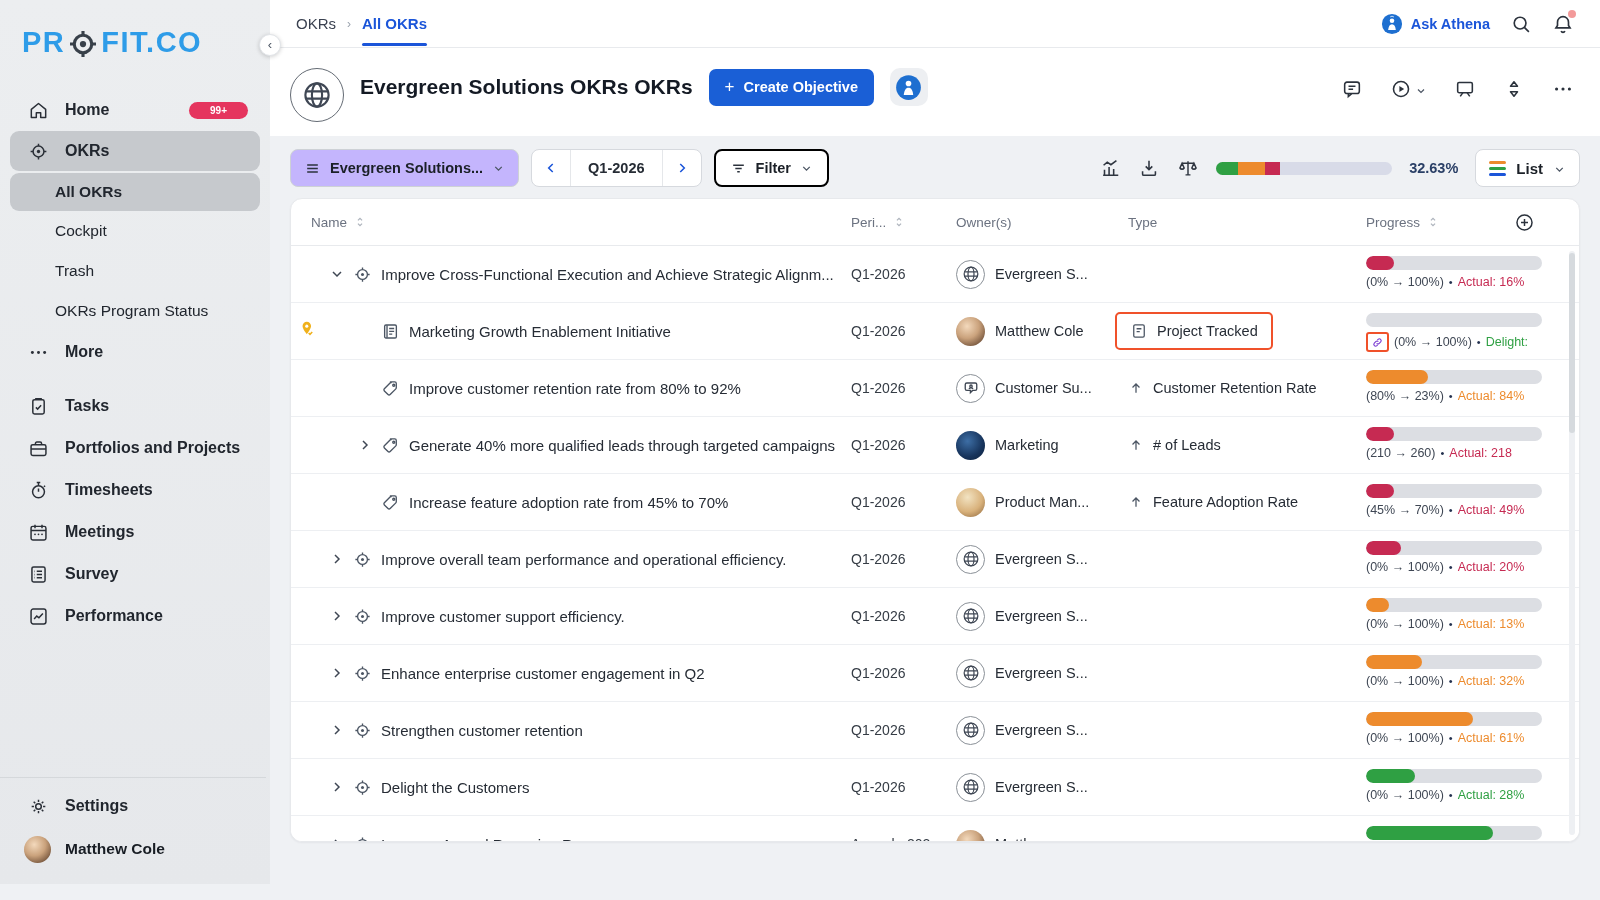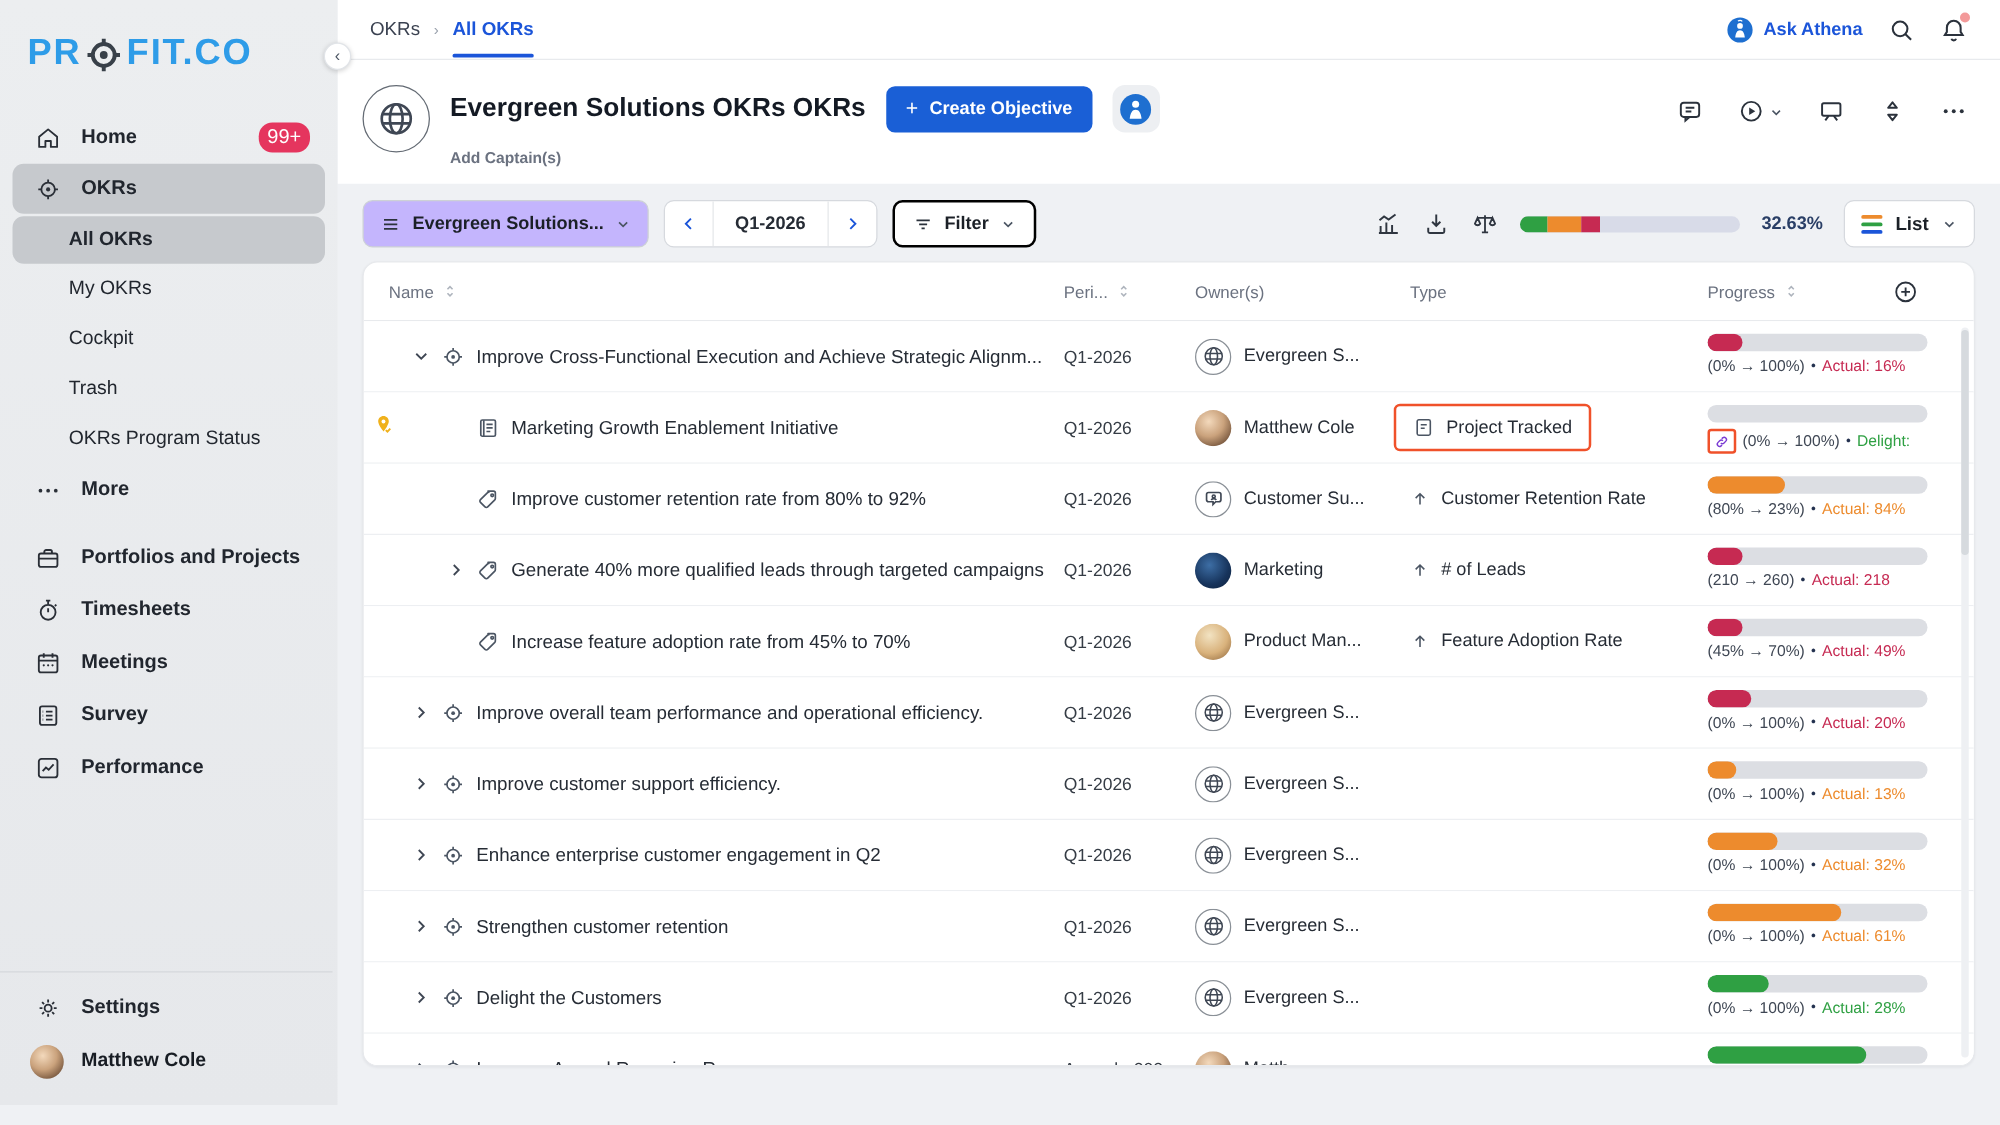--- a/index.html
+++ b/index.html
@@ -14,22 +14,22 @@
     font-weight:bold; font-size:29px; letter-spacing:1.5px; color:#2e9ce8; cursor:pointer; }
   .logo .tgt { width:30px; height:30px; display:inline-flex; margin:2px 1px 0; }
   .collapse-btn { position:absolute; right:-11px; top:34px; width:22px; height:22px;
     border-radius:50%; background:#fff; border:1px solid #e1e4e8; box-shadow:0 1px 4px rgba(0,0,0,.18);
     color:#4b5563; font-size:13px; line-height:19px; text-align:center; cursor:pointer; z-index:9; }
   .nav { margin-top:30px; }
   .nav-item { display:flex; align-items:center; height:42px; padding:0 22px 0 28px;
     font-size:16px; font-weight:600; color:#21262e; cursor:pointer; }
   .nav-item .nico { width:21px; height:21px; flex:0 0 21px; margin-right:16px; color:#2a2f37; }
   .nav-item.selected { background:#c6c9cd; border-radius:9px; margin:0 10px; padding:0 14px 0 18px; height:40px; }
-  .badge { margin-left:auto; background:#e5355e; color:#fff; font-size:16px; font-weight:400;
-    padding:3px 7px; border-radius:11px; }
+  .badge { margin-left:auto; background:#e5355e; color:#fff; font-size:10px; font-weight:700;
+    padding:3px 21px; border-radius:11px; }
   .sub-item { display:flex; align-items:center; height:40px; padding-left:55px;
     font-size:15.5px; color:#21262e; cursor:pointer; }
   .sub-item.selected { background:#c6c9cd; border-radius:9px; margin:2px 10px 0; padding-left:45px;
     height:38px; font-weight:700; }
   .nav2 { margin-top:12px; }
   .side-footer { position:absolute; left:0; right:4px; bottom:0; border-top:1px solid #d5d8db;
     padding:8px 0 12px; background:transparent; }
   .user-row { display:flex; align-items:center; height:46px; padding-left:24px; cursor:pointer; }
   .user-avatar { width:27px; height:27px; border-radius:50%; flex:none;
     background:radial-gradient(circle at 38% 32%, #f3d9bc 0%, #caa27c 45%, #7d5c42 78%, #4e3a2b 100%); }
@@ -178,43 +178,48 @@
               <circle cx="12" cy="12" r="1.9" fill="currentColor" stroke="none"></circle>
             </svg></span>
           <span>OKRs</span>
         </div>
       </nav>
     <div id="nav-sub">
         <div class="sub-item selected">
           <span>All OKRs</span>
         </div>
         <div class="sub-item">
-          <span>My OKRs</span>
-        </div>
-        <div class="sub-item">
           <span>Cockpit</span>
         </div>
         <div class="sub-item">
           <span>Trash</span>
         </div>
         <div class="sub-item">
           <span>OKRs Program Status</span>
         </div>
       </div>
     <div class="nav-item">
       <span class="nico">
         <svg viewBox="0 0 24 24">
             <circle cx="5" cy="12" r="1.7" fill="currentColor"></circle>
             <circle cx="12" cy="12" r="1.7" fill="currentColor"></circle>
             <circle cx="19" cy="12" r="1.7" fill="currentColor"></circle>
           </svg>
       </span>
       <span>More</span>
     </div>
     <nav class="nav2" id="nav-secondary">
+        <div class="nav-item">
+          <span class="nico"><svg viewBox="0 0 24 24" fill="none" stroke="currentColor" stroke-width="1.7">
+              <rect x="5.5" y="4.3" width="13" height="16.2" rx="2"></rect>
+              <path d="M9 4.3V3h6v1.3"></path>
+              <path d="M9 13l2 2 4-4.4"></path>
+            </svg></span>
+          <span>Tasks</span>
+        </div>
         <div class="nav-item">
           <span class="nico"><svg viewBox="0 0 24 24" fill="none" stroke="currentColor" stroke-width="1.7">
               <rect x="3.5" y="7.8" width="17" height="12.2" rx="2"></rect>
               <path d="M8.5 7.8V6.2a1.6 1.6 0 0 1 1.6-1.6h3.8a1.6 1.6 0 0 1 1.6 1.6v1.6M3.5 12.5h17"></path>
             </svg></span>
           <span>Portfolios and Projects</span>
         </div>
         <div class="nav-item">
           <span class="nico"><svg viewBox="0 0 24 24" fill="none" stroke="currentColor" stroke-width="1.7">
               <circle cx="12" cy="13.5" r="6.8"></circle>
@@ -317,21 +322,20 @@
           <span class="athena-btn">
             <span class="av22">
               <svg viewBox="0 0 24 24">
                   <circle cx="12" cy="12" r="11" fill="#1e6fd0"></circle>
                 <circle cx="12" cy="8.4" r="2.5" fill="#fff"></circle>
                 <path d="M7.8 18.6c.4-4 1.7-6.4 4.2-6.4s3.8 2.4 4.2 6.4z" fill="#fff"></path>
                 </svg>
             </span>
           </span>
         </div>
-        <div class="add-captains">Add Captain(s)</div>
       </div>
       <div class="title-actions">
         <span class="ta">
           <svg viewBox="0 0 24 24" fill="none" stroke="currentColor" stroke-width="1.7">
             <rect x="4" y="4.5" width="16" height="12.5" rx="2.5"></rect>
               <path d="M8 17v3.2L11.6 17M8.2 9h7.6M8.2 12.3h5"></path>
             </svg>
         </span>
         <span class="play-wrap">
           <span class="ta">

